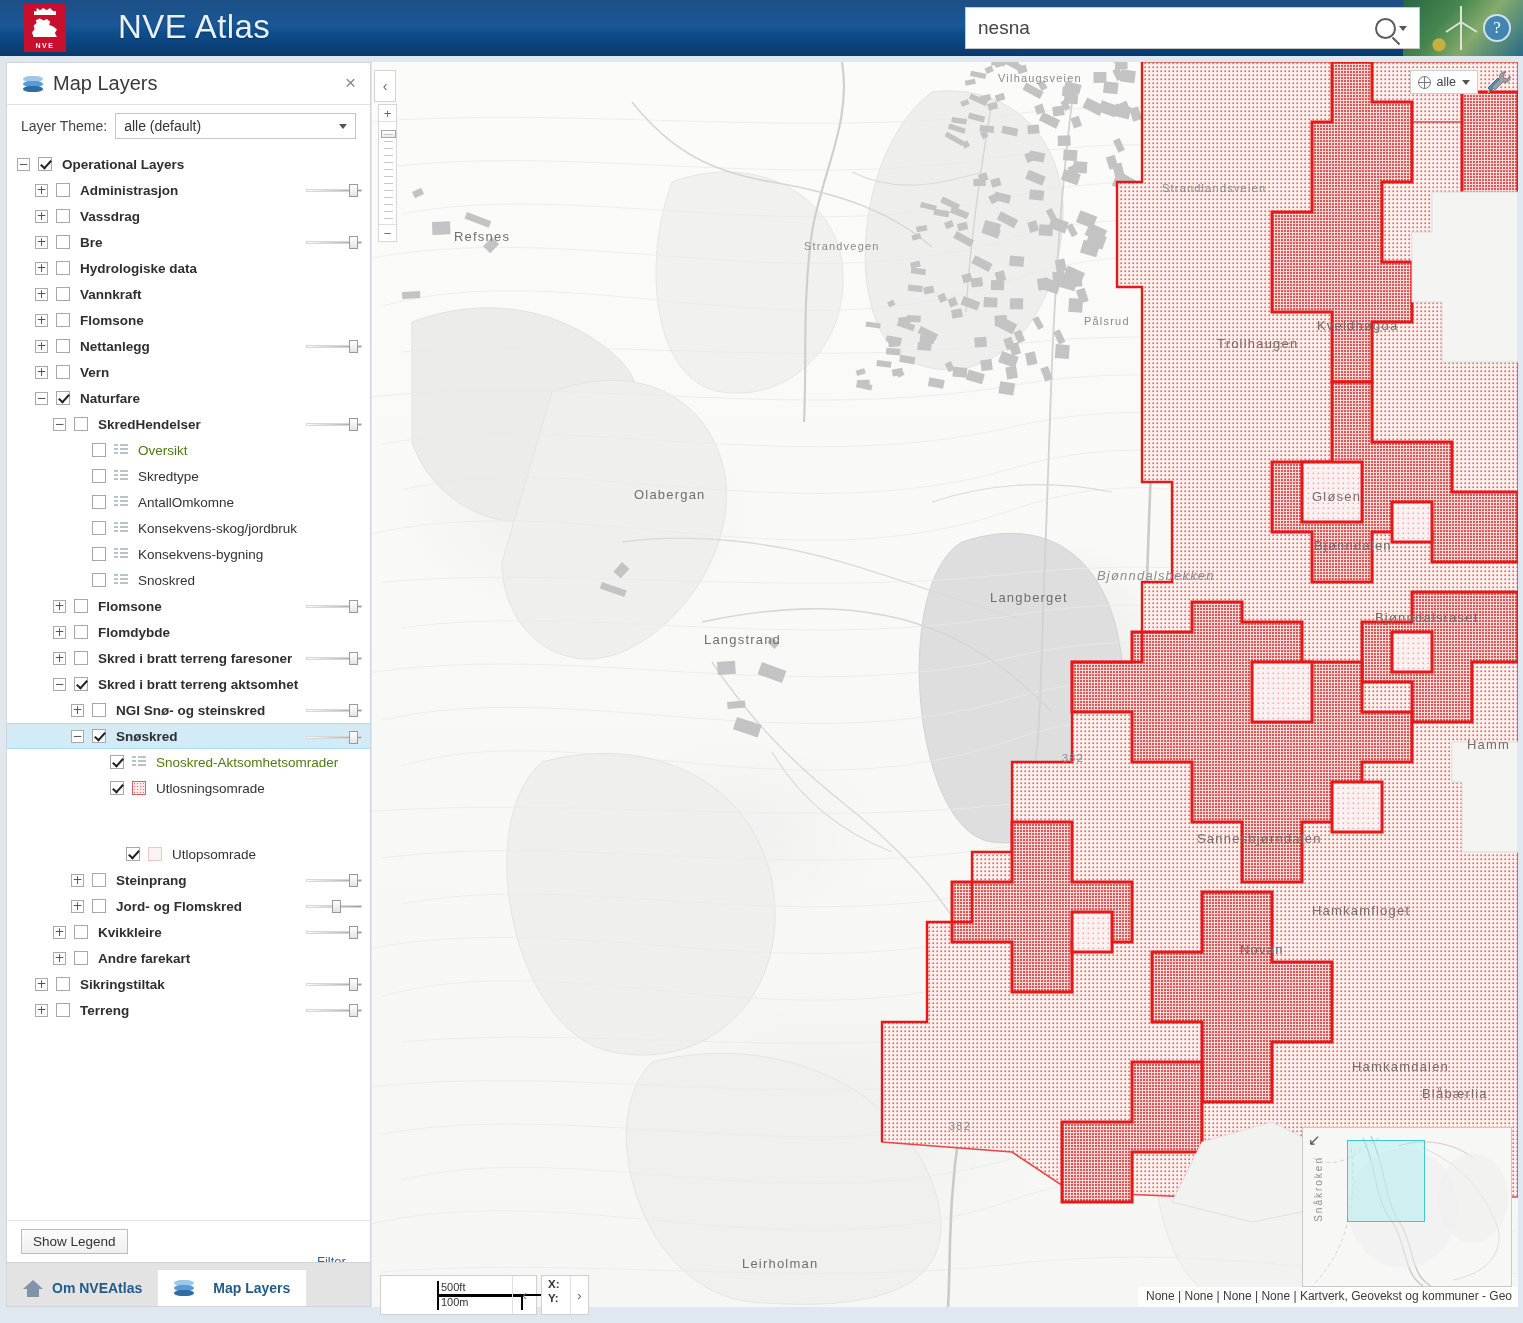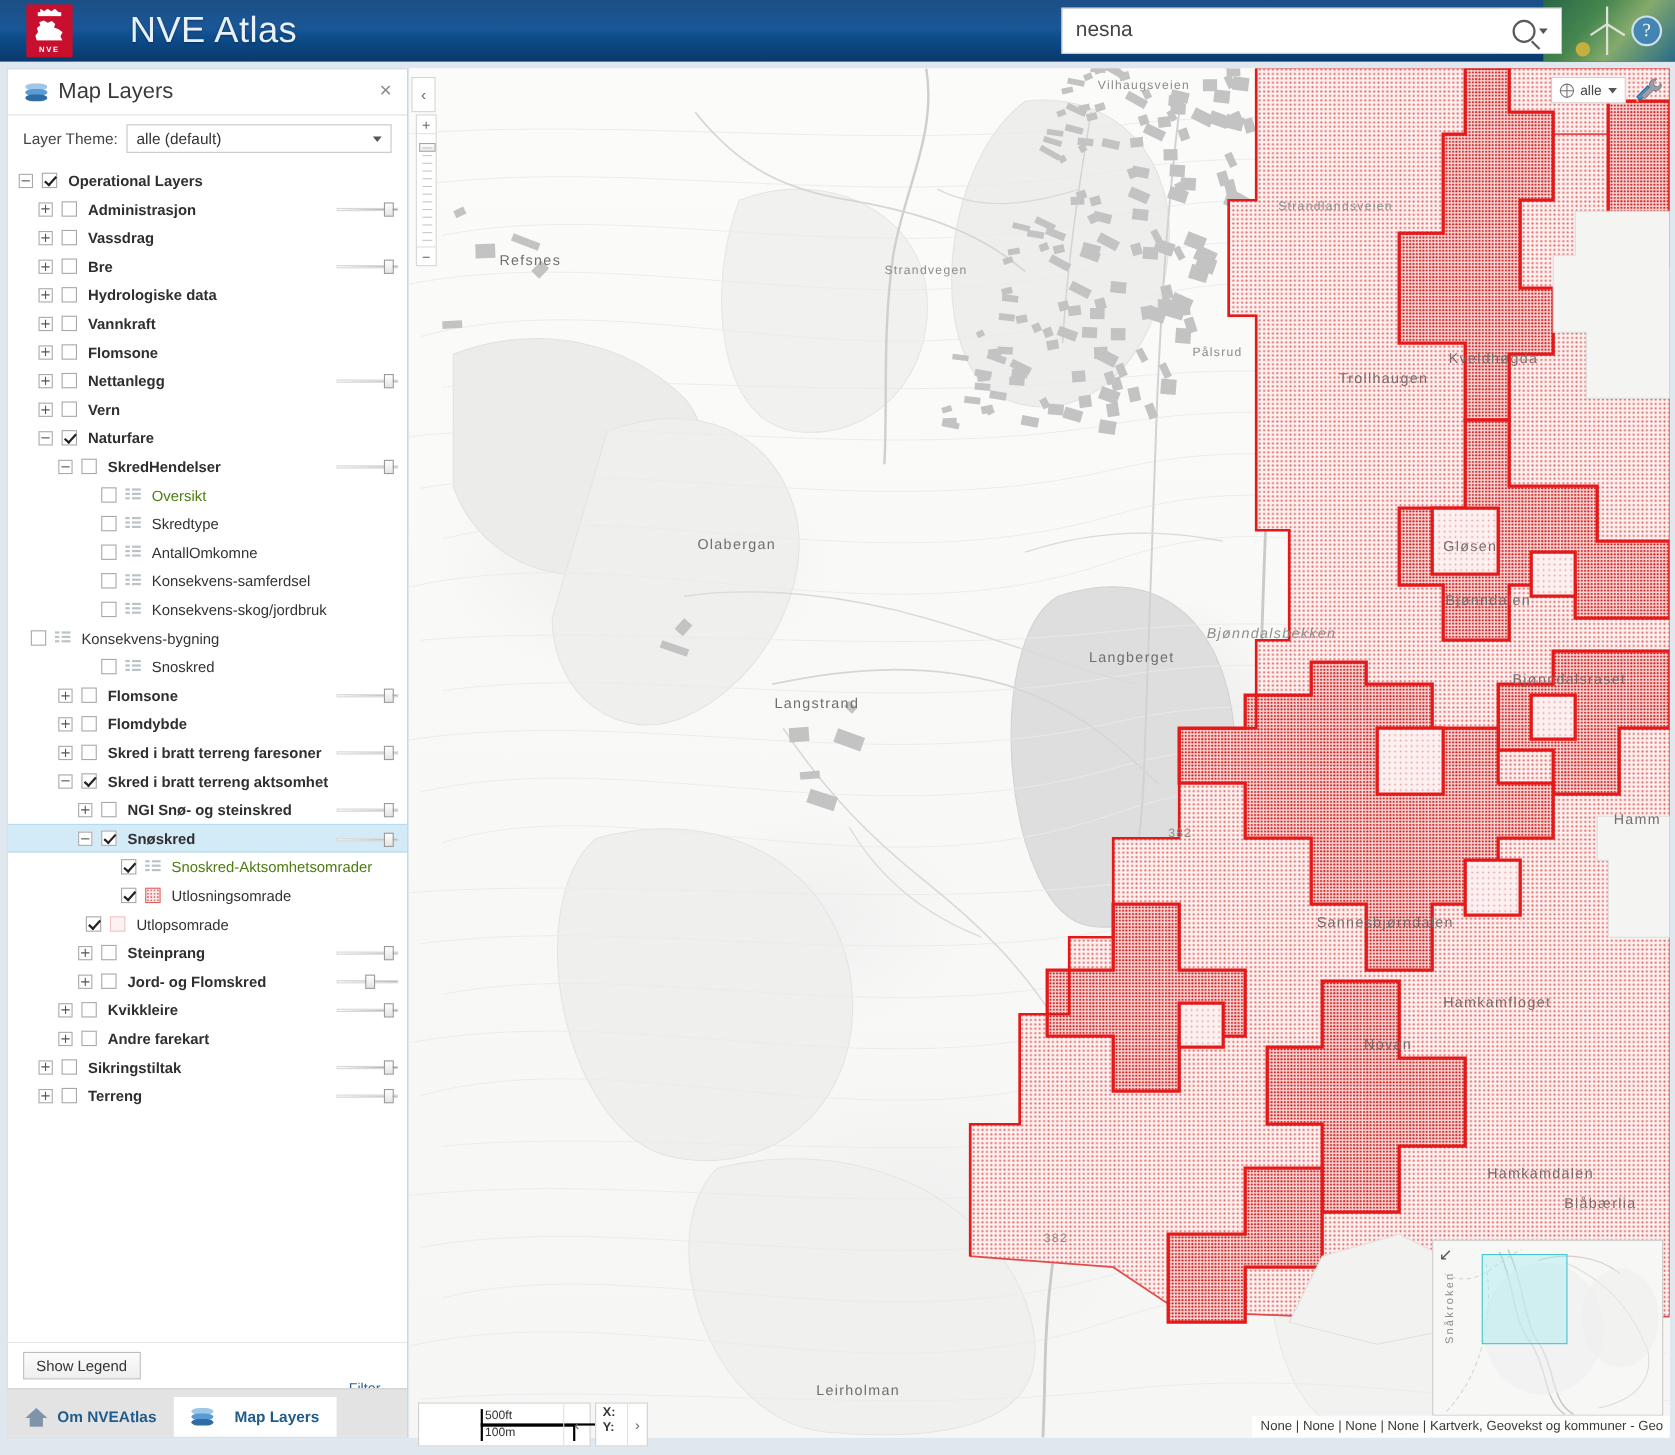--- a/index.html
+++ b/index.html
@@ -481,36 +481,23 @@
         <span class="expander none"></span>
         <span class="cbx"></span>
         <span class="leafmark">
           <i></i>
           <i></i>
           <i></i>
           <i></i>
           <i></i>
           <i></i>
         </span>
-        <span class="nlabel">Konsekvens-samferdsel</span>
+        <span class="nlabel">Konsekvens-skog/jordbruk</span>
       </div>
       <div class="node" style="padding-left: 64px;">
-        <span class="expander none"></span>
-        <span class="cbx"></span>
-        <span class="leafmark">
-          <i></i>
-          <i></i>
-          <i></i>
-          <i></i>
-          <i></i>
-          <i></i>
-        </span>
-        <span class="nlabel">Konsekvens-skog/jordbruk</span>
-      </div>
-      <div class="node" style="">
         <span class="expander none"></span>
         <span class="cbx"></span>
         <span class="leafmark">
           <i></i>
           <i></i>
           <i></i>
           <i></i>
           <i></i>
           <i></i>
         </span>
@@ -587,21 +574,21 @@
           <i></i>
         </span>
         <span class="nlabel dim">Snoskred-Aktsomhetsomrader</span>
       </div>
       <div class="node" style="padding-left: 82px;">
         <span class="expander none"></span>
         <span class="cbx checked"></span>
         <span class="swatch"></span>
         <span class="nlabel">Utlosningsomrade</span>
       </div>
-      <div class="node" style="padding-left: 50px;">
+      <div class="node" style="padding-left: 98px; margin-top: 40px;">
         <span class="expander none"></span>
         <span class="cbx checked"></span>
         <span class="swatch light"></span>
         <span class="nlabel">Utlopsomrade</span>
       </div>
       <div class="node" style="padding-left: 64px;">
         <span class="expander">+</span>
         <span class="cbx"></span>
         <span class="nlabel bold">Steinprang</span>
         <span class="slider">

